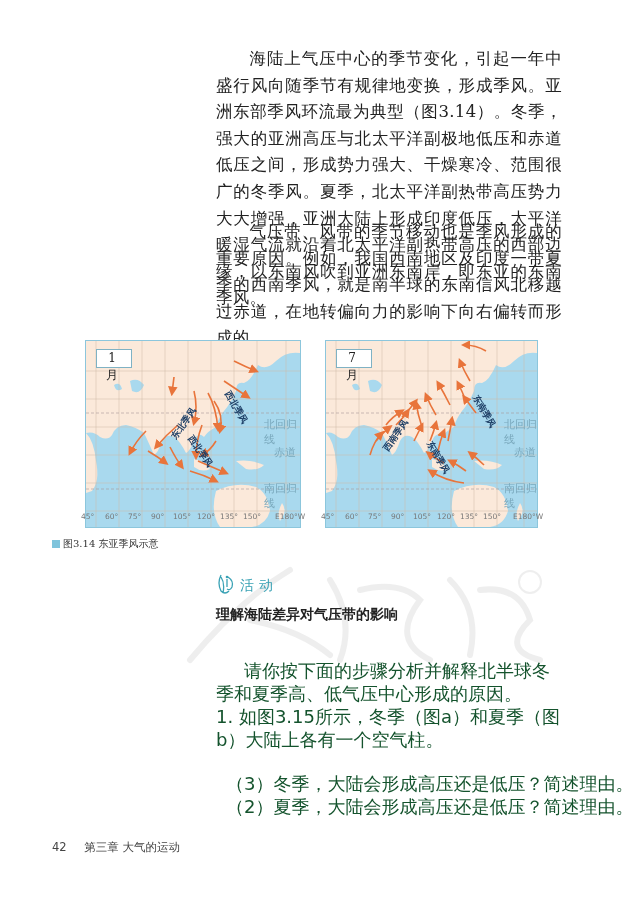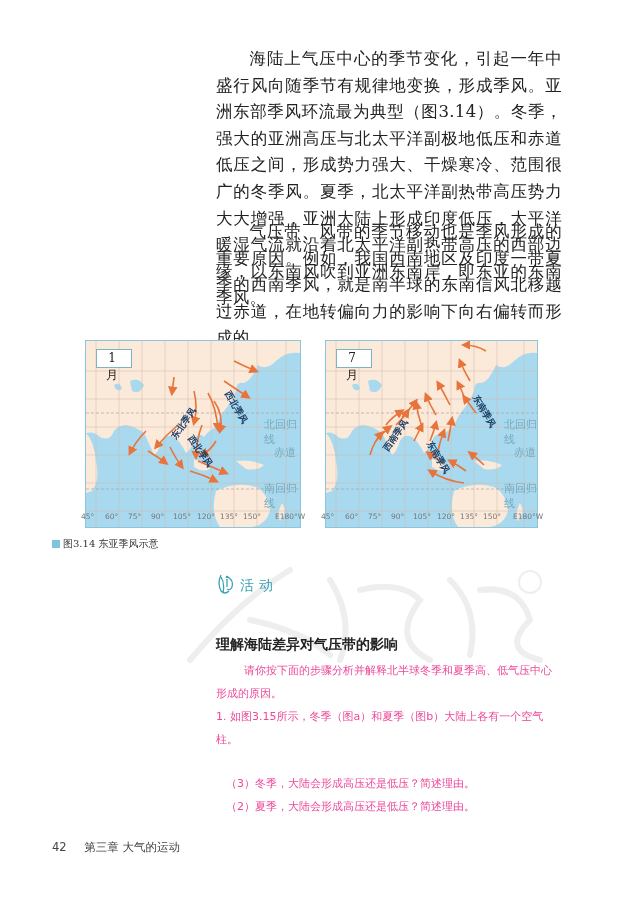--- a/index.html
+++ b/index.html
@@ -14,22 +14,22 @@
   .map svg{position:absolute;left:0;top:0;}
   .month-box{position:absolute;left:10px;top:8px;width:34px;height:17px;background:#fff;border:1px solid #7fb2c4;font-size:12px;line-height:17px;text-align:center;color:#222;letter-spacing:4px;}
   .map-label{position:absolute;font-size:11px;color:#7aa9bd;font-family:"DejaVu Sans",sans-serif;}
   .wind-label{position:absolute;font-size:9px;font-weight:bold;color:#1e3f66;white-space:nowrap;font-family:"DejaVu Serif",serif;}
   .ticks{position:absolute;top:512px;height:12px;font-size:7.5px;color:#777;font-family:"DejaVu Sans",sans-serif;text-align:center;}
   .ticks span{position:absolute;white-space:nowrap;}
   #caption{position:absolute;left:52px;top:537px;font-size:10px;color:#333;}
   #caption .sq{display:inline-block;width:8px;height:8px;background:#7fc4dc;margin-right:3px;vertical-align:-1px;}
   #activity-head{position:absolute;left:217px;top:571px;height:24px;display:flex;align-items:flex-end;}
   #activity-head .lbl{color:#3aa2b5;font-size:14px;font-family:"DejaVu Sans",sans-serif;letter-spacing:5px;margin-left:5px;}
-  #activity-title{position:absolute;left:216px;top:636px;font-size:14px;font-weight:bold;color:#222;}
-  .act{position:absolute;font-size:11px;line-height:22.5px;color:#ec4899;font-family:"DejaVu Sans",sans-serif;}
+  #activity-title{position:absolute;left:216px;top:606px;font-size:14px;font-weight:bold;color:#222;}
+  .act{position:absolute;font-size:18px;line-height:22.5px;color:#14532d;font-family:"DejaVu Sans",sans-serif;}
   #act-intro{left:216px;top:660px;width:345px;}
   #act-intro .indent{display:inline-block;width:28px;}
   #act-step1{left:216px;top:706px;width:345px;}
   #act-step1 .cont{padding-left:14px;display:block;}
   #act-q1{left:226px;top:773px;}
   #act-q2{left:226px;top:796px;}
   #footer{position:absolute;left:52px;top:840px;font-size:11.5px;color:#444;font-family:"DejaVu Sans",sans-serif;}
   #footer .num{margin-right:14px;}
   #watermark{position:absolute;left:180px;top:560px;width:380px;height:110px;pointer-events:none;opacity:0.12;}
 </style>

